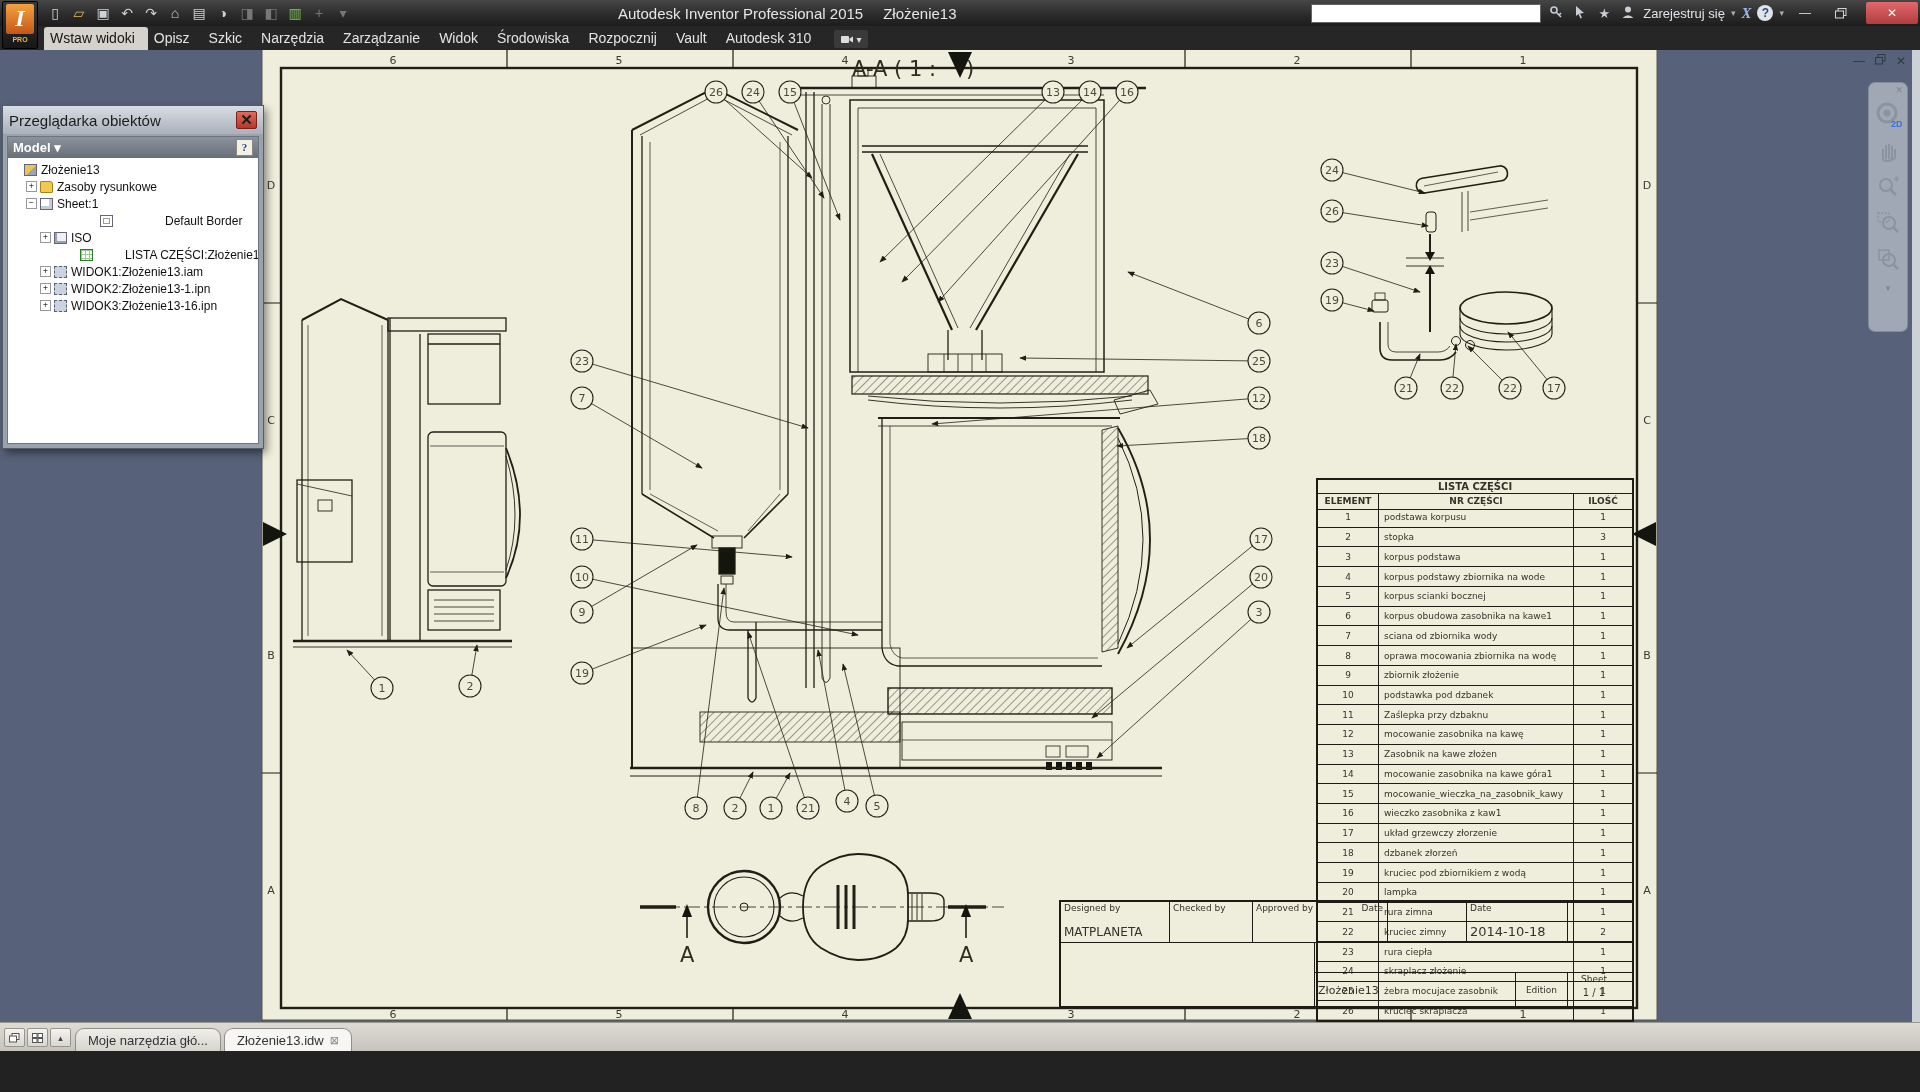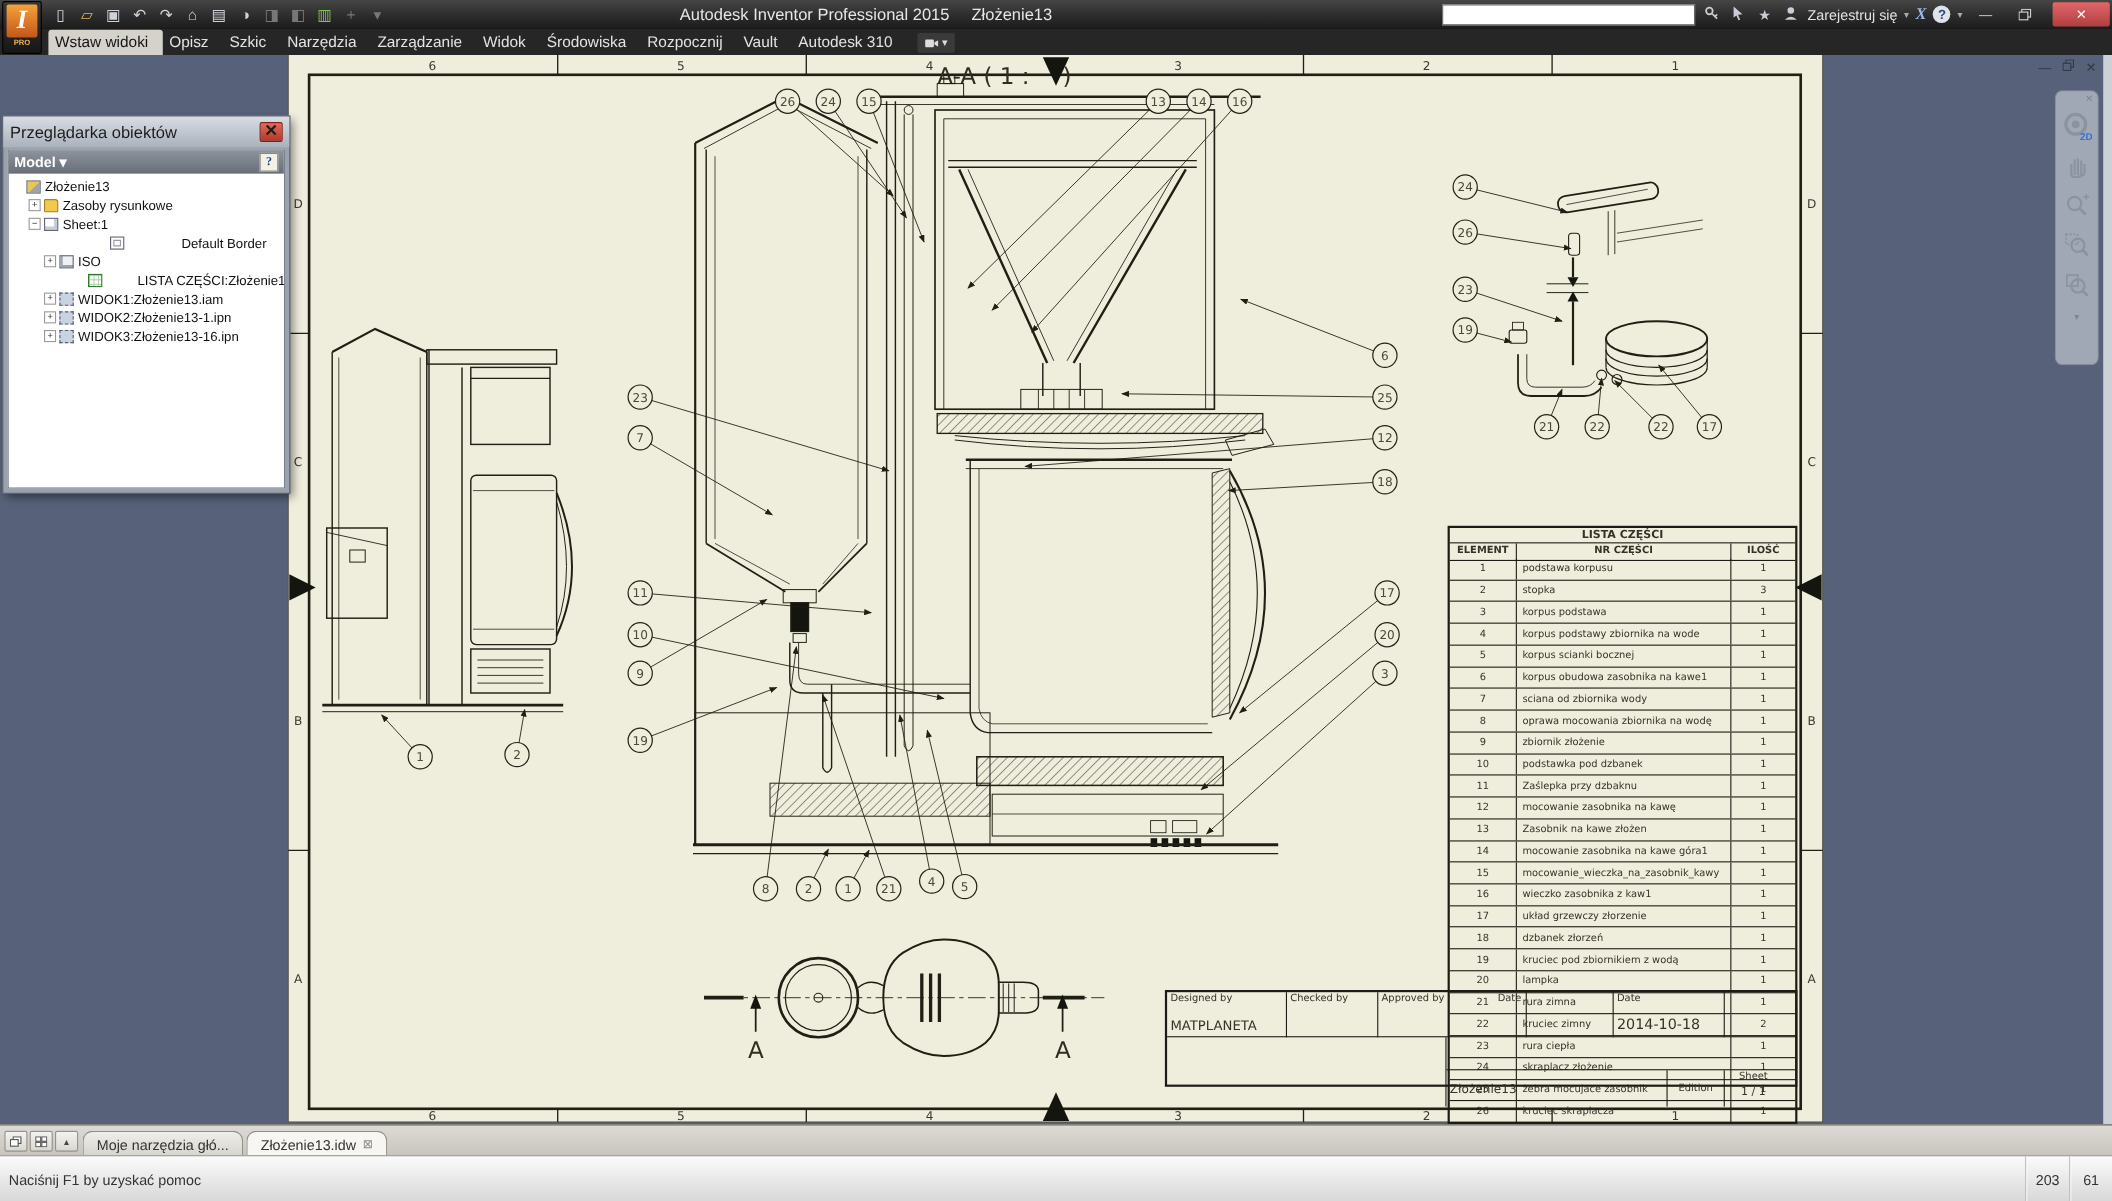--- a/index.html
+++ b/index.html
@@ -89,21 +89,21 @@
   #parts .t-head{height:15px;border-bottom:1px solid #1c1c14;display:flex;
     font:bold 9px/15px "DejaVu Sans",sans-serif;text-align:center;}
   #parts-rows{position:absolute;left:0;top:28px;right:0;bottom:0;display:flex;flex-direction:column;}
   .plrow{flex:1;display:flex;border-bottom:1px solid #1c1c14;font:9px/14px "DejaVu Sans",sans-serif;align-items:center;}
   .plrow:last-child{border-bottom:none;}
   .c-el{width:60px;flex:none;text-align:center;border-right:1px solid #1c1c14;align-self:stretch;display:flex;align-items:center;justify-content:center;}
   .c-nr{flex:1;padding-left:5px;border-right:1px solid #1c1c14;align-self:stretch;display:flex;align-items:center;overflow:hidden;}
   .c-il{width:58px;flex:none;text-align:center;display:flex;align-items:center;justify-content:center;}
 
   
-  #tblock{position:absolute;left:1059px;top:850px;width:575px;height:88px;
+  #tblock{position:absolute;left:1059px;top:850px;width:575px;height:108px;
     border:2px solid #1c1c14;box-sizing:border-box;color:#33332a;font-family:"DejaVu Sans",sans-serif;}
   .tb-cell{position:absolute;border-right:1px solid #1c1c14;border-bottom:1px solid #1c1c14;box-sizing:border-box;
     font-size:9px;padding:1px 0 0 3px;}
   .tb-val{font-size:12px;position:absolute;bottom:3px;left:3px;white-space:nowrap;}
   .tb-date-r{position:absolute;right:4px;top:1px;}
   .tb-center{display:flex;align-items:center;justify-content:center;padding:0;}
 
   
   #doc-tabbar{position:absolute;left:0;top:1022px;width:1920px;height:28px;
     background:linear-gradient(#dedbd5,#c7c4bd);border-top:1px solid #9a978f;display:flex;align-items:flex-end;}
@@ -876,18 +876,13 @@
     <div id="doc-tabs" style="display:flex;align-items:flex-end;">
         <div class="doc-tab">
           <span>Moje narzędzia głó...</span>
         </div>
         <div class="doc-tab active">
           <span>Złożenie13.idw</span>
           <span class="closex">⊠</span>
         </div>
       </div>
   </div>
-  <div id="statusbar">
-    <span id="status-msg">Naciśnij F1 by uzyskać pomoc</span>
-    <span class="st-cell" id="st-x">203</span>
-    <span class="st-cell" id="st-y">61</span>
-  </div>
 </div>
 
 </body></html>

